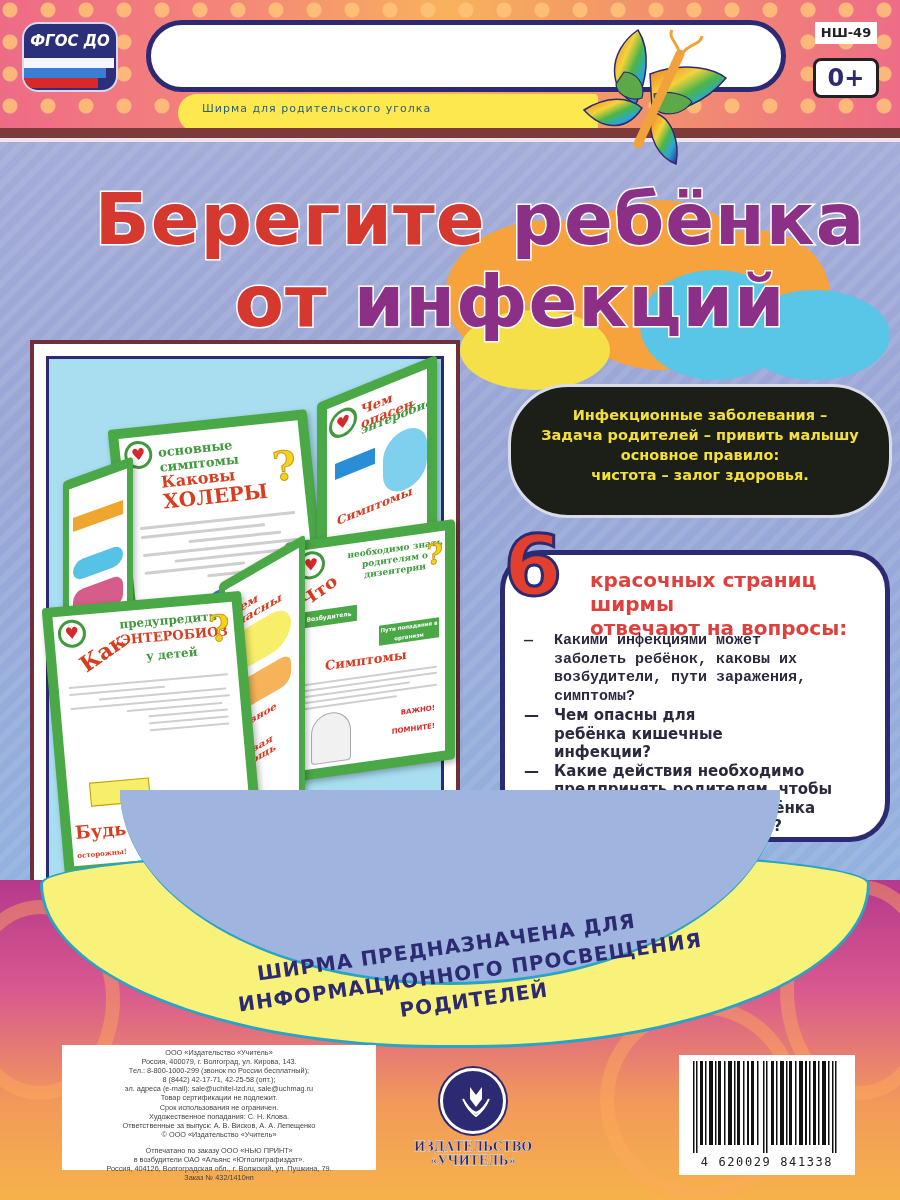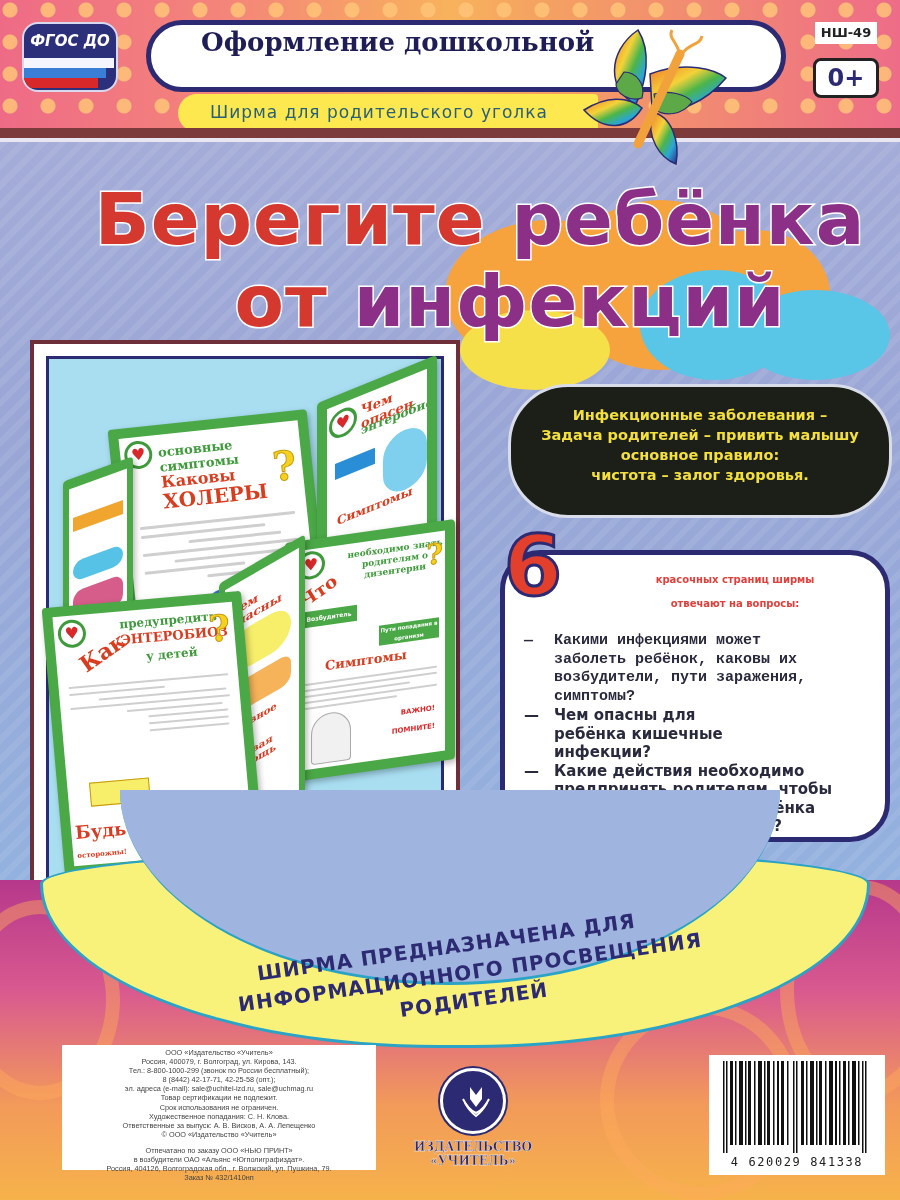--- a/index.html
+++ b/index.html
@@ -32,21 +32,21 @@
   }
   .series-title {
     position: absolute; left: 50px; top: 4px; width: 420px;
     font-family: "DejaVu Serif", serif; font-weight: bold; font-size: 26px; line-height: 27px; color: #1f1d55;
   }
   .subtitle-pill {
     position: absolute; left: 178px; top: 94px; width: 420px; height: 38px;
     background: #fde84f; border-radius: 19px 4px 4px 19px;
   }
   .subtitle-text {
-    position: absolute; left: 32px; top: 8px; font-family: "DejaVu Sans", sans-serif; font-size: 17px; letter-spacing: 1px; color: #2a5f78;
+    position: absolute; left: 24px; top: 8px; font-family: "DejaVu Sans", sans-serif; font-size: 11px; letter-spacing: 1px; color: #2a5f78;
   }
 
   .butterfly { position: absolute; left: 576px; top: 12px; width: 160px; height: 160px; }
 
   .code-badge {
     position: absolute; left: 815px; top: 22px; width: 62px; height: 22px; background: #fff;
     text-align: center; font-weight: bold; font-size: 13px; line-height: 22px; color: #222;
   }
   .age-badge {
     position: absolute; left: 813px; top: 58px; width: 66px; height: 40px; background: #fff;
@@ -118,22 +118,22 @@
   .pages-box {
     position: absolute; left: 500px; top: 550px; width: 390px; height: 292px;
     background: #fff; border: 5px solid #2c2a72; border-radius: 40px;
   }
   .six-digit {
     position: absolute; left: 0; top: 0; width: 100%; height: 100%;
     font-family: "DejaVu Sans", sans-serif; font-weight: bold; font-size: 84px; line-height: 92px;
     color: #e2402c; text-align: center; -webkit-text-stroke: 3px #2c2a72;
   }
   .pages-head {
-    position: absolute; left: 590px; top: 568px; width: 290px; text-align: center;
-    color: #e0403c; font-weight: bold; font-size: 10px; line-height: 24px;
+    position: absolute; left: 590px; top: 568px; width: 290px; 
+    color: #e0403c; font-weight: bold; font-size: 20px; line-height: 24px;
   }
   .pages-list {
     position: absolute; left: 524px; top: 632px; width: 360px; list-style: none;
     color: #2a2a3e; font-weight: bold; font-size: 15px; line-height: 18.5px;
   }
   .pages-list li { position: relative; padding-left: 30px; }
   .pages-list li::before { content: "—"; position: absolute; left: 0; top: 0; }
 
   
   .bottom-bg {
@@ -173,41 +173,41 @@
   }
   .pub-logo-book { position: absolute; left: 18px; top: 14px; width: 30px; height: 34px; }
   .pub-name {
     position: absolute; left: 405px; top: 1140px; width: 136px; text-align: center;
     font-family: "DejaVu Serif", serif; font-weight: bold; font-size: 12px; line-height: 14px; color: #2c2a72;
     -webkit-text-stroke: 0.3px #fff;
   }
 
   
   .barcode {
-    position: absolute; left: 709px; top: 1055px; width: 176px; height: 120px; background: #fff; padding: 6px 8px 0 8px;
+    position: absolute; left: 679px; top: 1055px; width: 176px; height: 120px; background: #fff; padding: 6px 8px 0 8px;
   }
   .barcode-bars { height: 92px; width: 100%; display: flex; align-items: stretch; gap: 0; }
   .barcode-digits {
     font-family: "DejaVu Sans Mono", monospace; font-size: 12px; letter-spacing: 1.6px; color: #222; text-align: center; margin-top: 2px;
   }
 </style>
 </head>
 <body>
 
 <div class="header">
   <div class="fgos">
     <span class="fgos-label">ФГОС ДО</span>
     <div class="fgos-flag-w"></div>
     <div class="fgos-flag-b"></div>
     <div class="fgos-flag-r"></div>
   </div>
 
   <div class="series-pill">
     <div class="series-title">
-      <span>Оформление дошкольной</span><br>
+      <br>
     </div>
   </div>
 
   <div class="subtitle-pill">
     <span class="subtitle-text">Ширма для родительского уголка</span>
   </div>
 
   <div class="code-badge">НШ-49</div>
   <div class="age-badge">0+</div>
 

